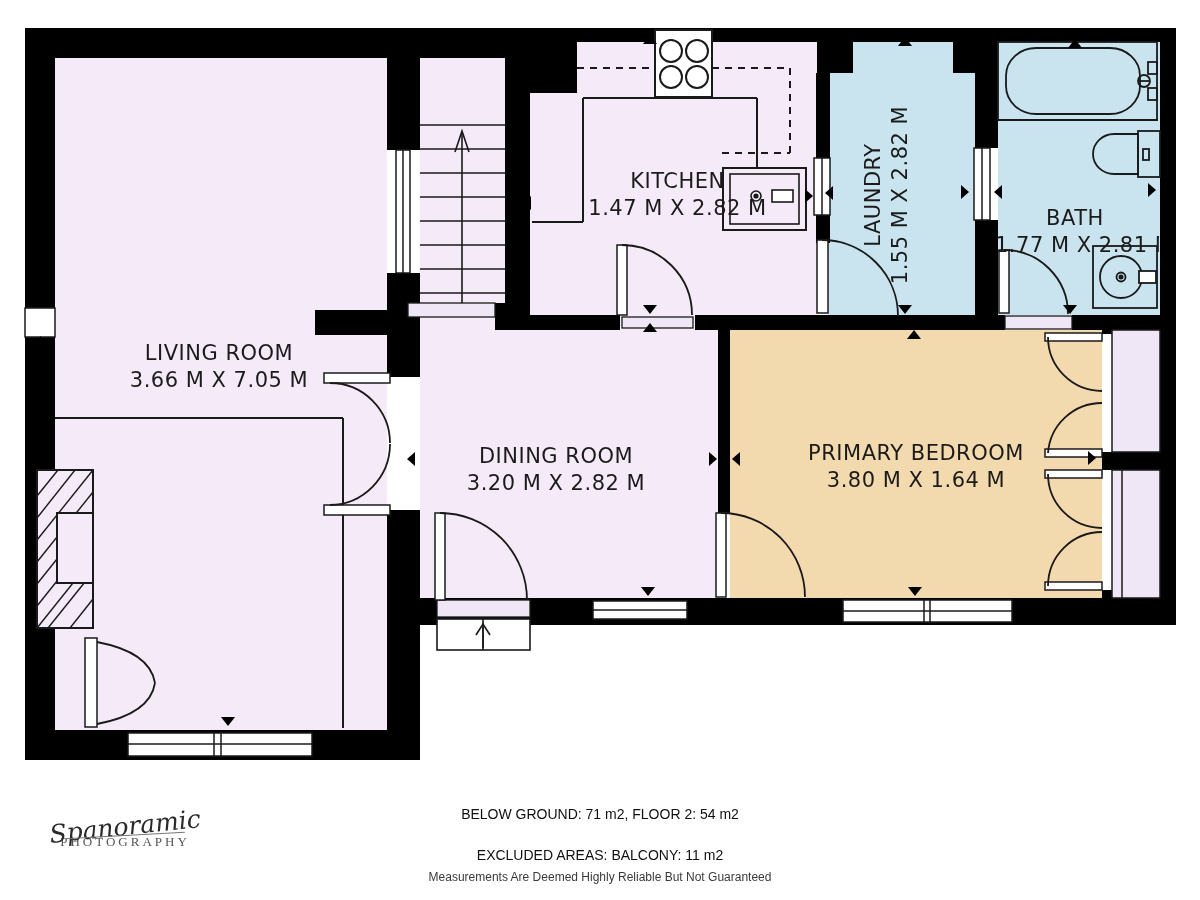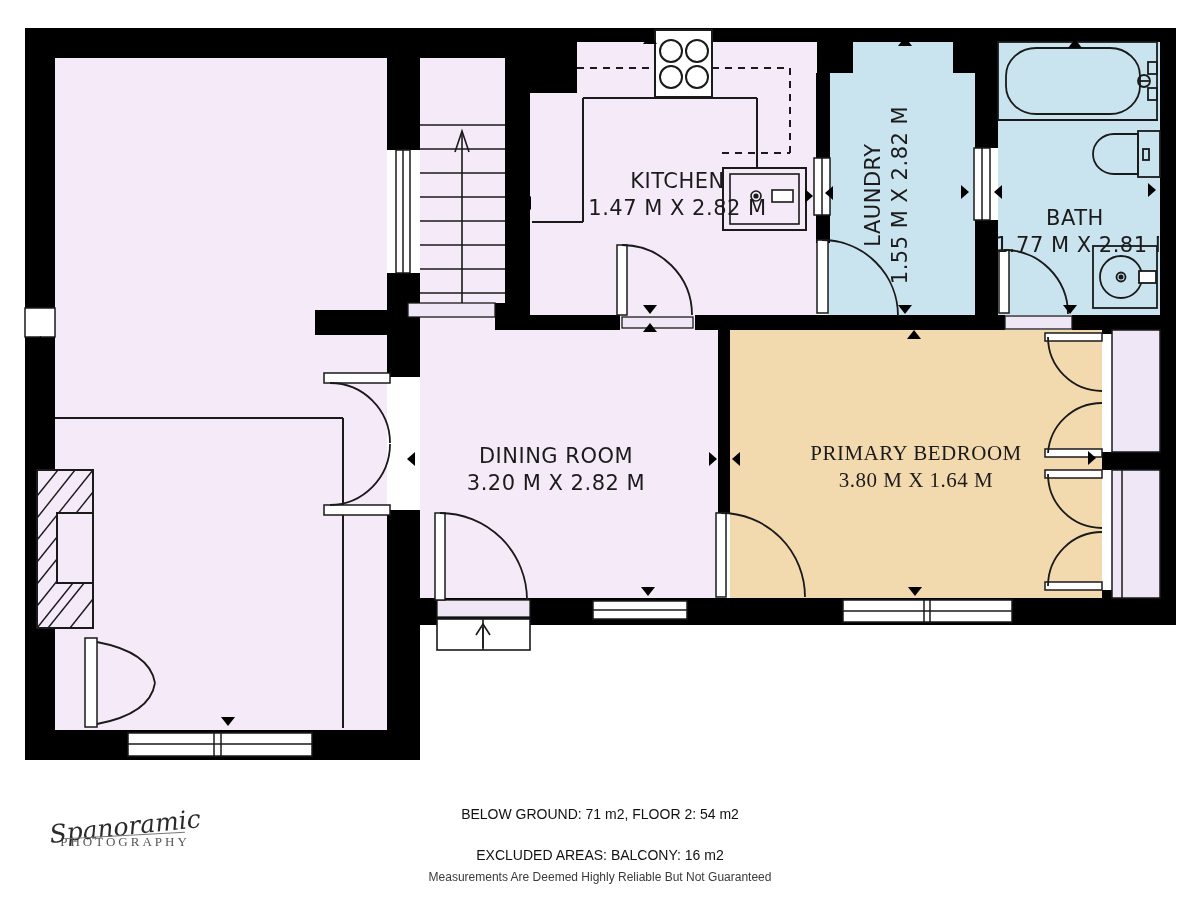--- a/index.html
+++ b/index.html
@@ -243,20 +243,24 @@
     <polygon points="732,459 740,452 740,466"></polygon>
     <polygon points="825,193 833,186 833,200"></polygon>
     <polygon points="813,196 805,189 805,203"></polygon>
     <polygon points="969,192 961,185 961,199"></polygon>
     <polygon points="1156,190 1148,183 1148,197"></polygon>
     <polygon points="1096,458 1088,451 1088,465"></polygon>
     <polygon points="717,459 709,452 709,466"></polygon>
   </g>
 </svg>
 
+<div class="lbl" style="left:70px;top:340px;width:298px;">
+  <div class="nm">LIVING ROOM</div>
+  <div class="dm">3.66 M X 7.05 M</div>
+</div>
 
 <div class="lbl" style="left:545px;top:168px;width:265px;">
   <div class="nm">KITCHEN</div>
   <div class="dm">1.47 M X 2.82 M</div>
 </div>
 
 <div class="lbl" id="laundry-lbl" style="left:773px;top:167px;width:230px;height:56px;">
   <div class="nm">LAUNDRY</div>
   <div class="dm">1.55 M X 2.82 M</div>
 </div>
@@ -264,27 +268,27 @@
 <div id="bath-clip" style="left:995px;top:173px;width:164px;height:60px;">
   <div class="lbl" style="position:static;width:160px;">BATH</div>
   <div class="lbl" style="position:static;text-align:left;width:230px;">1.77 M X 2.81 M</div>
 </div>
 
 <div class="lbl" style="left:420px;top:443px;width:272px;">
   <div class="nm">DINING ROOM</div>
   <div class="dm">3.20 M X 2.82 M</div>
 </div>
 
-<div class="lbl" style="left:730px;top:440px;width:372px;font-family:Liberation Serif, serif;">
+<div class="lbl" style="left:730px;top:440px;width:372px;">
   <div class="nm">PRIMARY BEDROOM</div>
   <div class="dm">3.80 M X 1.64 M</div>
 </div>
 
 <div class="summary sum-line" style="top:806px;">BELOW GROUND: 71 m2, FLOOR 2: 54 m2</div>
-<div class="summary sum-line" style="top:847px;">EXCLUDED AREAS: BALCONY: 16 m2</div>
+<div class="summary sum-line" style="top:847px;">EXCLUDED AREAS: BALCONY: 11 m2</div>
 <div class="summary sum-note" style="top:870px;">Measurements Are Deemed Highly Reliable But Not Guaranteed</div>
 
 <div class="sig">
   <div class="sig-name">Spanoramic</div>
   <div class="sig-rule"></div>
   <div class="sig-sub">PHOTOGRAPHY</div>
 </div>
 
 </div>
 

